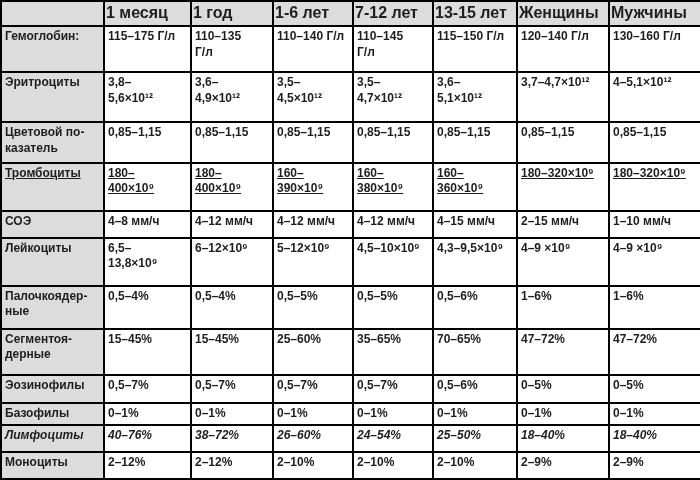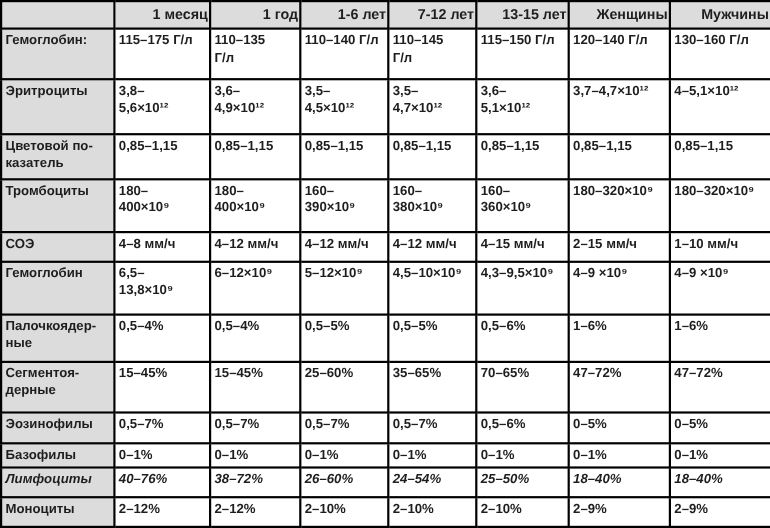--- a/index.html
+++ b/index.html
@@ -18,22 +18,22 @@
     font-weight:bold;
     color:var(--text);
   }
   th,td{
     border:2px solid var(--border);
     overflow:hidden;
     line-height:1.3;
   }
   th{
     background:var(--header-bg);
-    font-size:13px;
-    text-align:right;
+    font-size:16px;
+    text-align:left;
     vertical-align:middle;
     padding:1px;
     margin-left:12px;
   }
   td{
     vertical-align:top;
     padding:2px 3px 1px 3px;
     font-size:12px;
     white-space:pre;
     text-align:left;
@@ -103,21 +103,21 @@
         <td class="label-cell">Цветовой по-
 казатель</td>
         <td class="value-cell">0,85–1,15</td>
         <td class="value-cell">0,85–1,15</td>
         <td class="value-cell">0,85–1,15</td>
         <td class="value-cell">0,85–1,15</td>
         <td class="value-cell">0,85–1,15</td>
         <td class="value-cell">0,85–1,15</td>
         <td class="value-cell">0,85–1,15</td>
       </tr>
-      <tr style="height: 45px;">
+      <tr style="height: 45px; text-decoration: underline;">
         <td class="label-cell">Тромбоциты</td>
         <td class="value-cell">180–
 400×10⁹</td>
         <td class="value-cell">180–
 400×10⁹</td>
         <td class="value-cell">160–
 390×10⁹</td>
         <td class="value-cell">160–
 380×10⁹</td>
         <td class="value-cell">160–
@@ -129,21 +129,21 @@
         <td class="label-cell">СОЭ</td>
         <td class="value-cell">4–8 мм/ч</td>
         <td class="value-cell">4–12 мм/ч</td>
         <td class="value-cell">4–12 мм/ч</td>
         <td class="value-cell">4–12 мм/ч</td>
         <td class="value-cell">4–15 мм/ч</td>
         <td class="value-cell">2–15 мм/ч</td>
         <td class="value-cell">1–10 мм/ч</td>
       </tr>
       <tr style="height: 45px;">
-        <td class="label-cell">Гемоглобин</td>
+        <td class="label-cell">Лейкоциты</td>
         <td class="value-cell">6,5–
 13,8×10⁹</td>
         <td class="value-cell">6–12×10⁹</td>
         <td class="value-cell">5–12×10⁹</td>
         <td class="value-cell">4,5–10×10⁹</td>
         <td class="value-cell">4,3–9,5×10⁹</td>
         <td class="value-cell">4–9 ×10⁹</td>
         <td class="value-cell">4–9 ×10⁹</td>
       </tr>
       <tr style="height: 40px; margin-left: 44px;">

